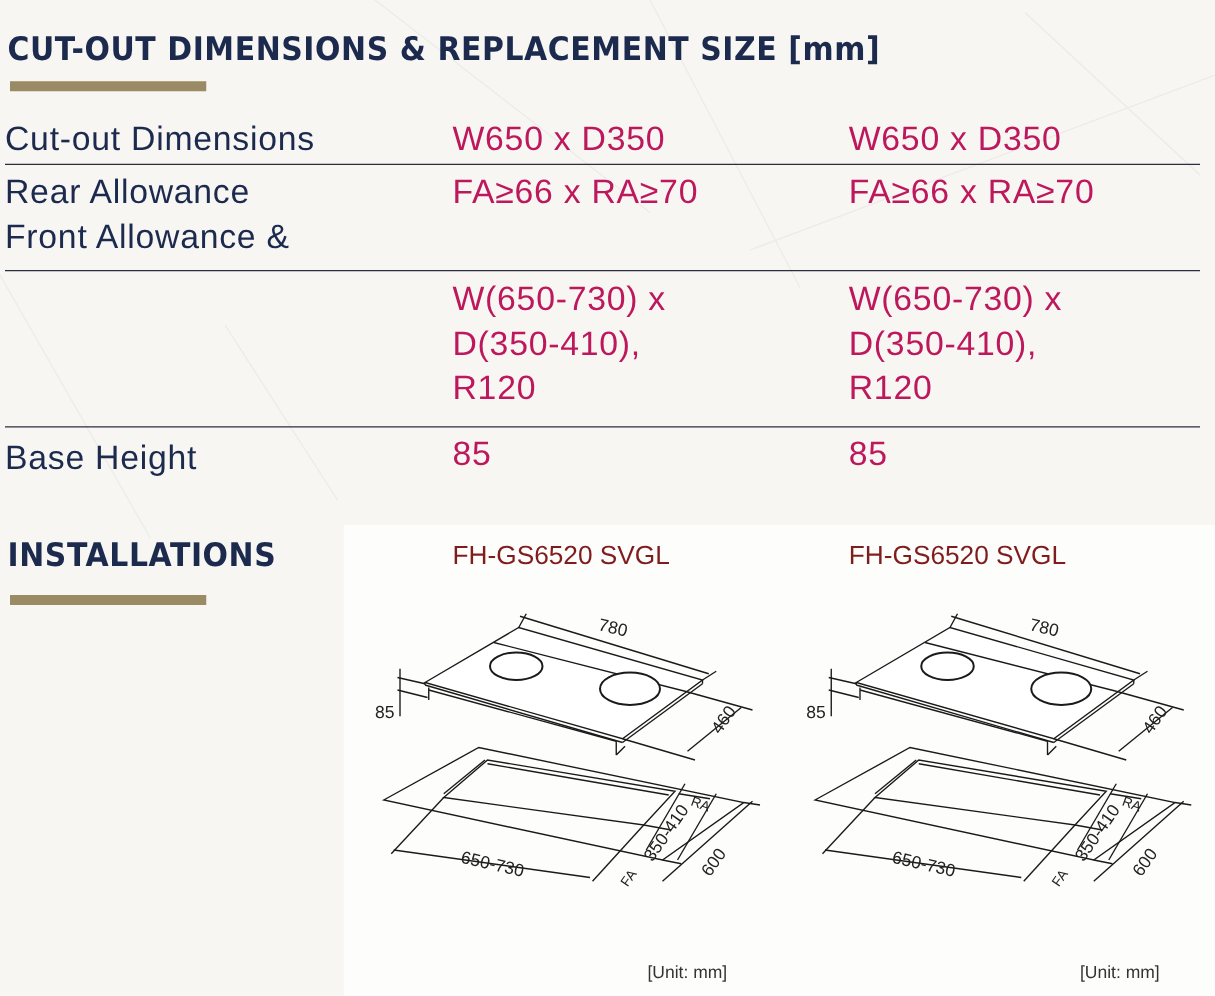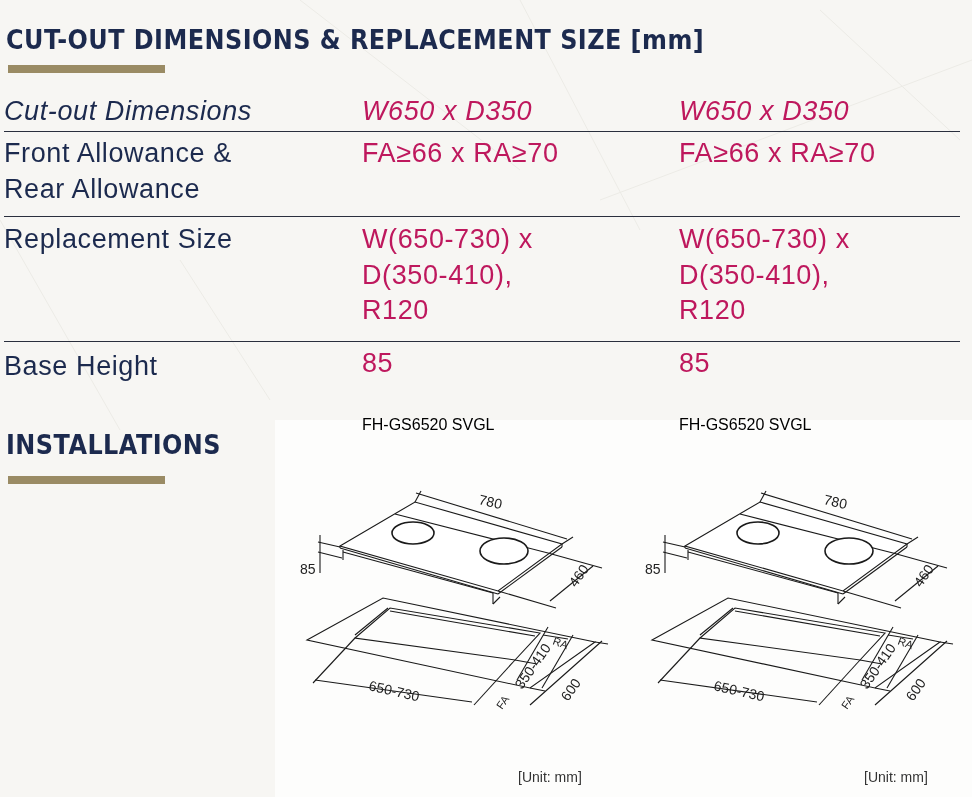--- a/index.html
+++ b/index.html
@@ -21,21 +21,21 @@
   .spec-row { position: relative; border-bottom: 1.5px solid #2a2f3d; }
   .spec-row:last-child { border-bottom: none; }
   .spec-label, .spec-val {
     position: absolute; top: 0; font-size: 27px; line-height: 35.5px;
     font-family: "Liberation Sans", sans-serif; letter-spacing: 0.6px;
   }
   .spec-label { left: 0; color: #1c2a4e; }
   .spec-val { color: #be185d; }
   .c1 { left: 358px; } .c2 { left: 675px; }
   .diagram-panel { position: absolute; left: 275px; top: 420px; width: 697px; height: 377px; background: #fdfdfc; }
-  .model-name { position: absolute; top: 416px; font-size: 16px; color: #000000; font-family: "Liberation Sans", sans-serif; }
+  .model-name { position: absolute; top: 433px; font-size: 21px; color: #7f1d1d; font-family: "Liberation Sans", sans-serif; }
   .unit-label { position: absolute; top: 751px; font-size: 14px; color: #333; font-family: "Liberation Sans", sans-serif; margin-top: 18px; }
   svg.diagram { position: absolute; overflow: visible; }
   svg.diagram text { font-family: "Liberation Sans", sans-serif; fill: #222; }
 </style>
 </head>
 <body>
 
 <svg class="bg-lines" width="972" height="797">
   <g stroke="#ecebe6" stroke-width="1" fill="none">
     <line x1="300" y1="0" x2="520" y2="170"></line>
@@ -44,35 +44,34 @@
     <line x1="0" y1="220" x2="120" y2="430"></line>
     <line x1="180" y1="260" x2="270" y2="400"></line>
     <line x1="600" y1="200" x2="972" y2="60"></line>
   </g>
 </svg>
 
 <h1 class="section-title" style="top:25px;">CUT-OUT DIMENSIONS &amp; REPLACEMENT SIZE [mm]</h1>
 <div class="gold-bar" style="top:65px;"></div>
 
 <div class="spec-table">
-  <div class="spec-row" style="height:41px;font-style:italic;">
+  <div class="spec-row" style="height:41px;">
     <div class="spec-label" style="top:4px;"><span>Cut-out Dimensions</span></div>
     <div class="spec-val c1" style="top:4px;"><span>W650 x D350</span></div>
     <div class="spec-val c2" style="top:4px;"><span>W650 x D350</span></div>
   </div>
   <div class="spec-row" style="height:84px;">
     <div class="spec-label" style="top:4px;">
+      <div>Rear Allowance</div>
       <div>Front Allowance &amp;</div>
-      <div>Rear Allowance</div>
     </div>
     <div class="spec-val c1" style="top:4px;"><span>FA≥66 x RA≥70</span></div>
     <div class="spec-val c2" style="top:4px;"><span>FA≥66 x RA≥70</span></div>
   </div>
   <div class="spec-row" style="height:124px;">
-    <div class="spec-label" style="top:5px;"><span>Replacement Size</span></div>
     <div class="spec-val c1" style="top:5px;">
       <div>W(650-730) x</div>
       <div>D(350-410),</div>
       <div>R120</div>
     </div>
     <div class="spec-val c2" style="top:5px;">
       <div>W(650-730) x</div>
       <div>D(350-410),</div>
       <div>R120</div>
     </div>

